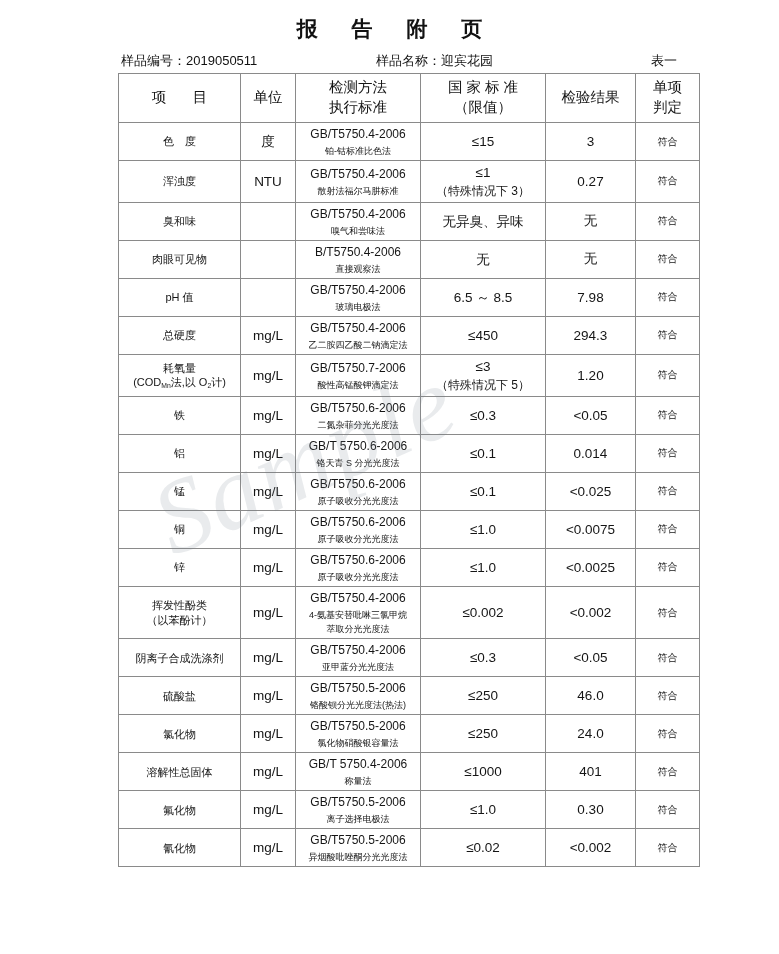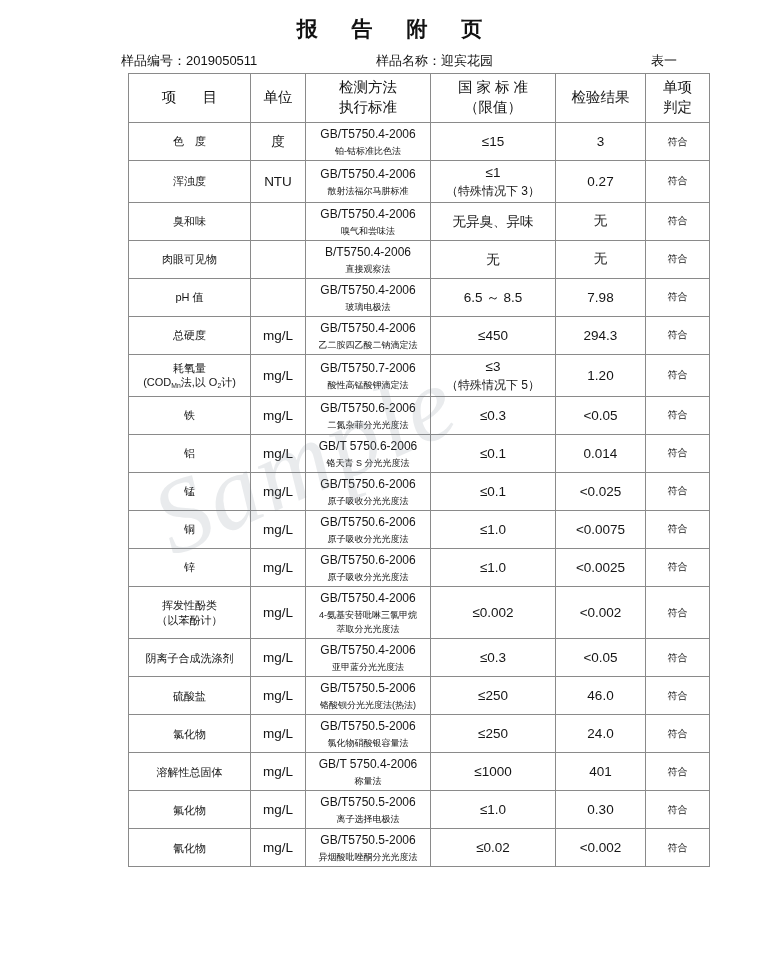--- a/index.html
+++ b/index.html
@@ -68,21 +68,20 @@
     position: absolute;
     left: 118px;
     top: 73px;
     width: 581px;
   }
   table.report {
     border-collapse: collapse;
     width: 581px;
     table-layout: fixed;
     background: transparent;
-    margin-left: 10px;
   }
   table.report td, table.report th {
     border: 1px solid #8a8a8a;
     text-align: center;
     vertical-align: middle;
     padding: 2px 1px;
     font-weight: normal;
     color: #151515;
     background: transparent;
   }

